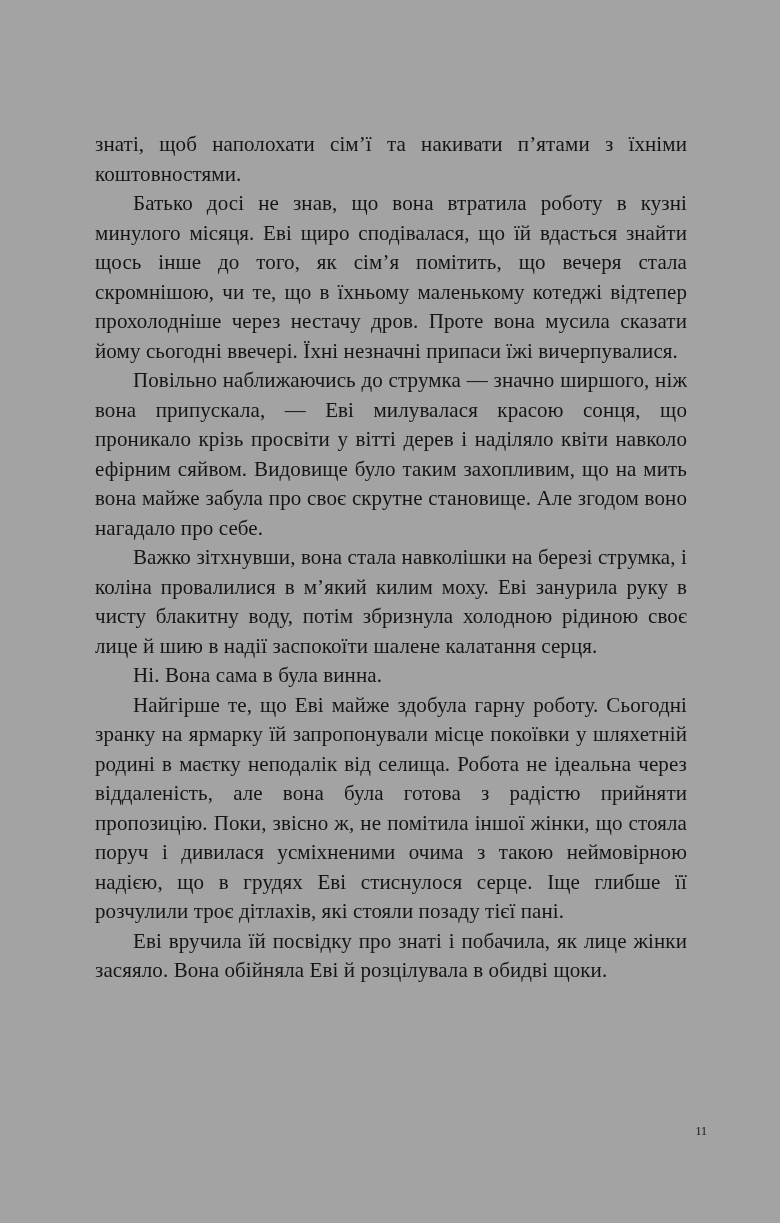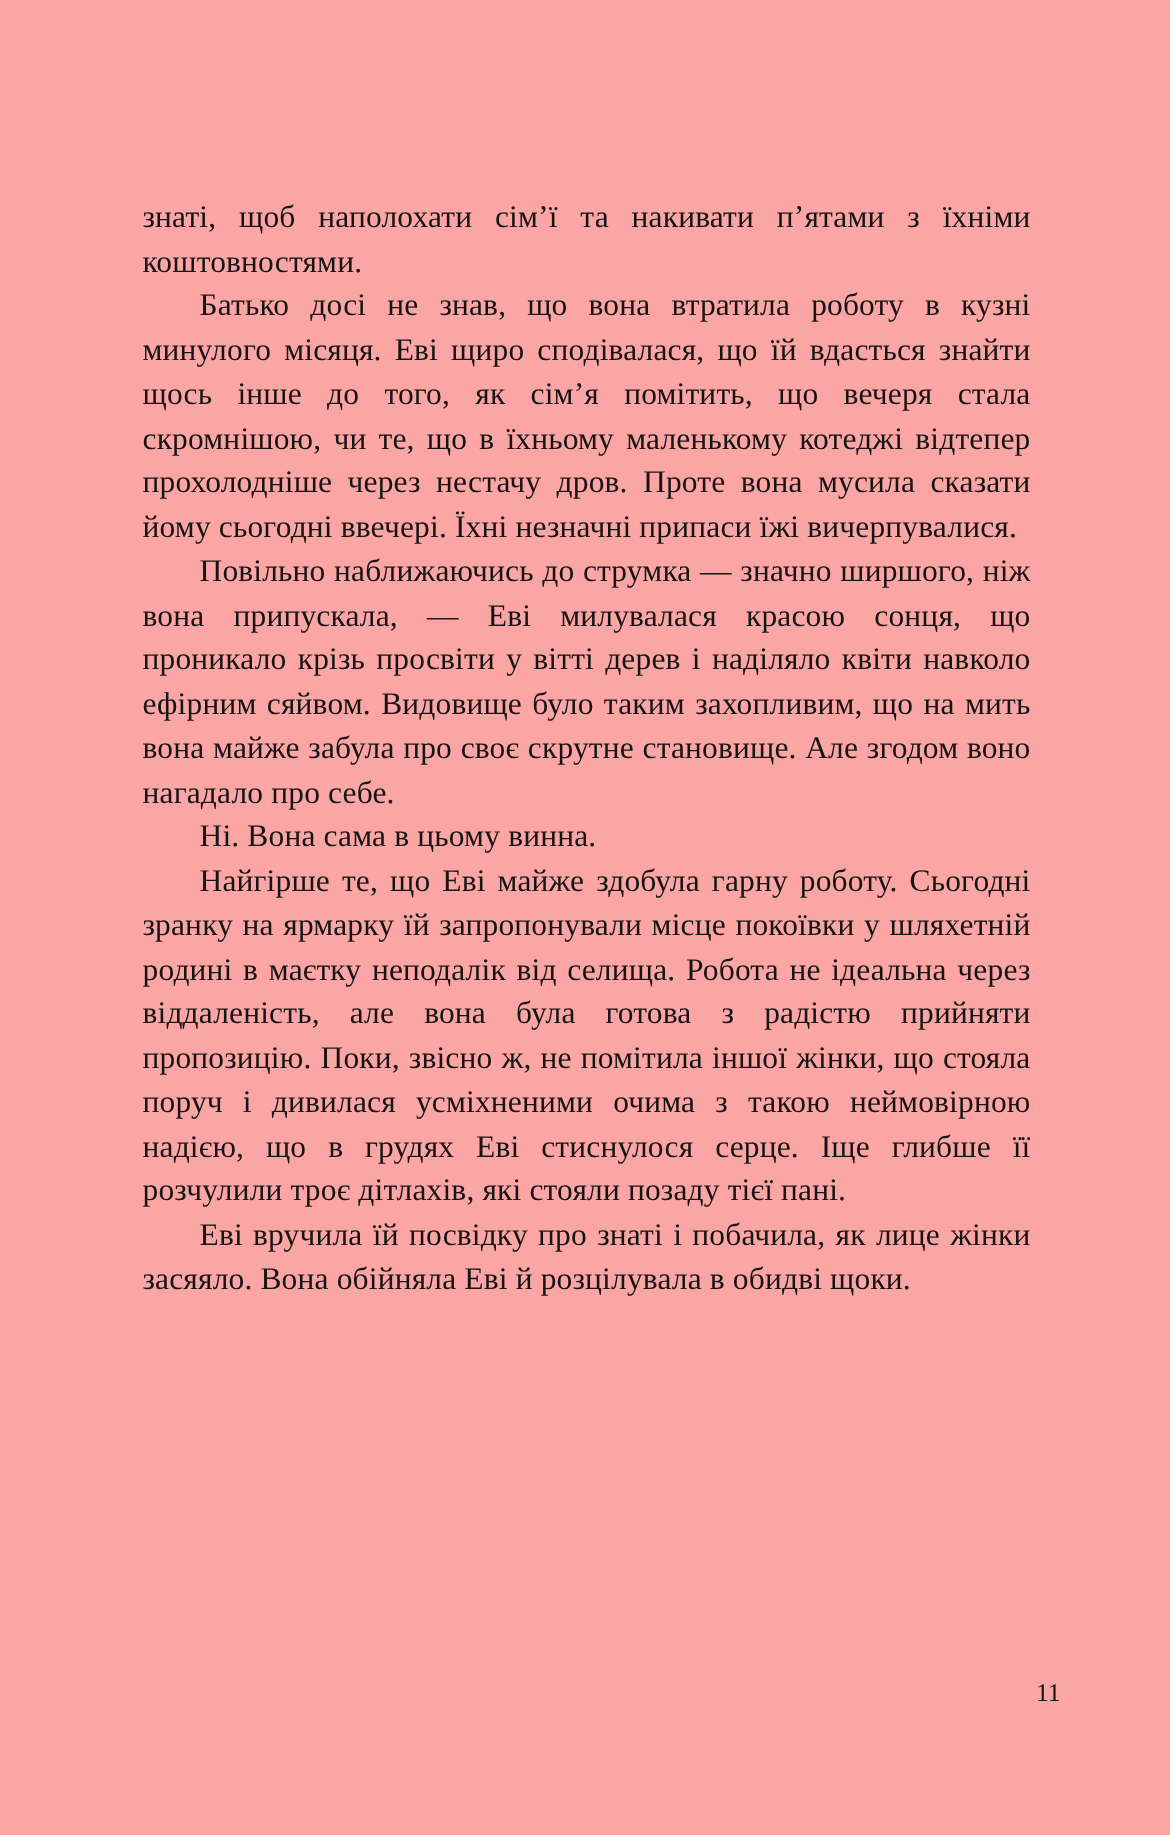--- a/index.html
+++ b/index.html
@@ -11,21 +11,21 @@
       height: 1223px;
       background: #ffffff;
       font-family: "Liberation Serif", "DejaVu Serif", serif;
       color: #151515;
       overflow: hidden;
     }
     .page {
       position: relative;
       width: 780px;
       height: 1223px;
-      background: #fca5a5;
+      background: #a3a3a3;
     }
     .text-block {
       position: absolute;
       left: 95px;
       top: 130px;
       width: 592px;
       font-size: 21px;
       line-height: 29.5px;
       text-align: justify;
       letter-spacing: 0.1px;
@@ -35,30 +35,31 @@
       padding: 0;
       text-indent: 38px;
     }
     .text-block p.noindent {
       text-indent: 0;
     }
     .page-number {
       position: absolute;
       right: 73px;
       bottom: 84px;
-      font-size: 17px;
+      font-size: 12px;
       color: #151515;
     }
   </style>
 </head>
 <body>
 
 <div class="page">
   <div class="text-block">
       <p class="noindent">знаті, щоб наполохати сім’ї та накивати п’ятами з їхніми коштовностями.</p>
       <p>Батько досі не знав, що вона втратила роботу в кузні минулого місяця. Еві щиро сподівалася, що їй вдасться знайти щось інше до того, як сім’я помітить, що вечеря стала скромнішою, чи те, що в їхньому маленькому котеджі відтепер прохолодніше через нестачу дров. Проте вона мусила сказати йому сьогодні ввечері. Їхні незначні припаси їжі вичерпувалися.</p>
       <p>Повільно наближаючись до струмка — значно ширшого, ніж вона припускала, — Еві милувалася красою сонця, що проникало крізь просвіти у вітті дерев і наділяло квіти навколо ефірним сяйвом. Видовище було таким захопливим, що на мить вона майже забула про своє скрутне становище. Але згодом воно нагадало про себе.</p>
-      <p>Ні. Вона сама в цьому винна.</p>
+      <p>Важко зітхнувши, вона стала навколішки на березі струмка, і коліна провалилися в м’який килим моху. Еві занурила руку в чисту блакитну воду, потім збризнула холодною рідиною своє лице й шию в надії заспокоїти шалене калатання серця.</p>
+      <p>Ні. Вона сама в була винна.</p>
       <p>Найгірше те, що Еві майже здобула гарну роботу. Сьогодні зранку на ярмарку їй запропонували місце покоївки у шляхетній родині в маєтку неподалік від селища. Робота не ідеальна через віддаленість, але вона була готова з радістю прийняти пропозицію. Поки, звісно ж, не помітила іншої жінки, що стояла поруч і дивилася усміхненими очима з такою неймовірною надією, що в грудях Еві стиснулося серце. Іще глибше її розчулили троє дітлахів, які стояли позаду тієї пані.</p>
       <p>Еві вручила їй посвідку про знаті і побачила, як лице жінки засяяло. Вона обійняла Еві й розцілувала в обидві щоки.</p>
     </div>
   <div class="page-number">11</div>
 </div>
 
 </body></html>

